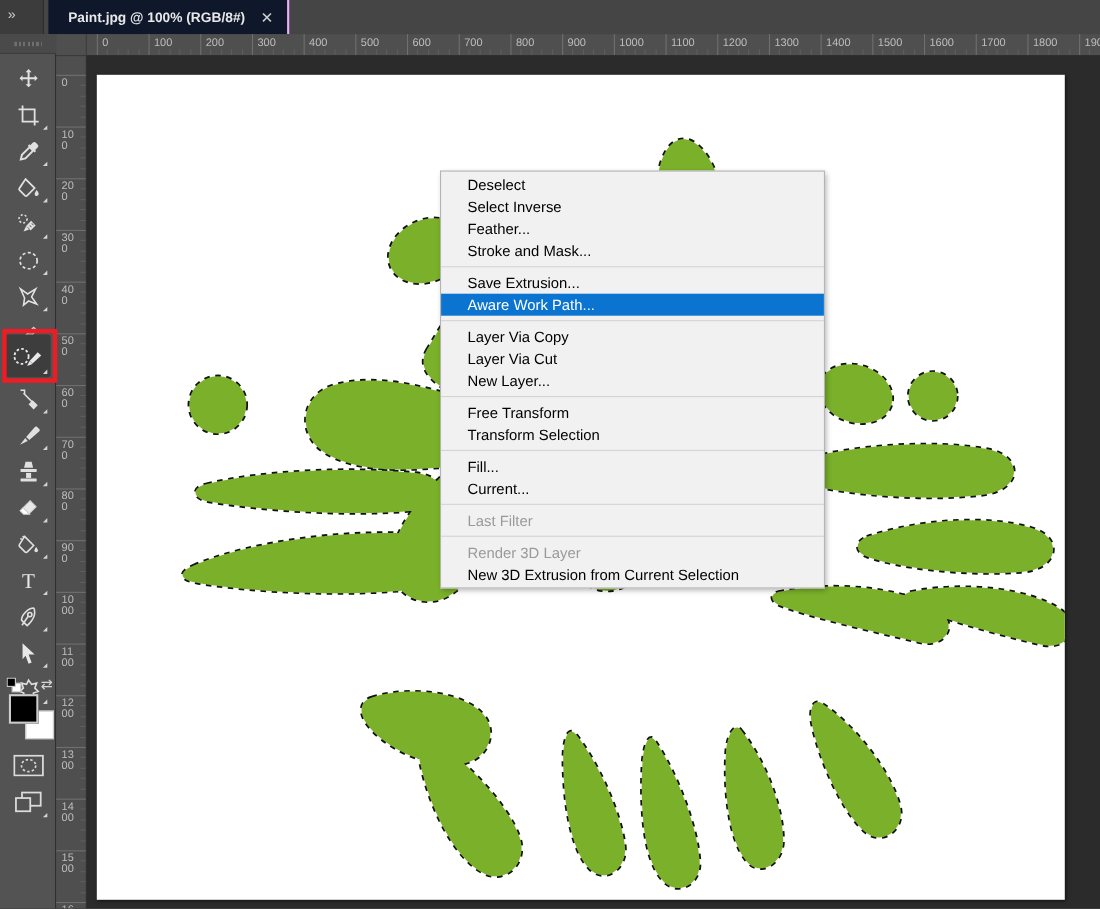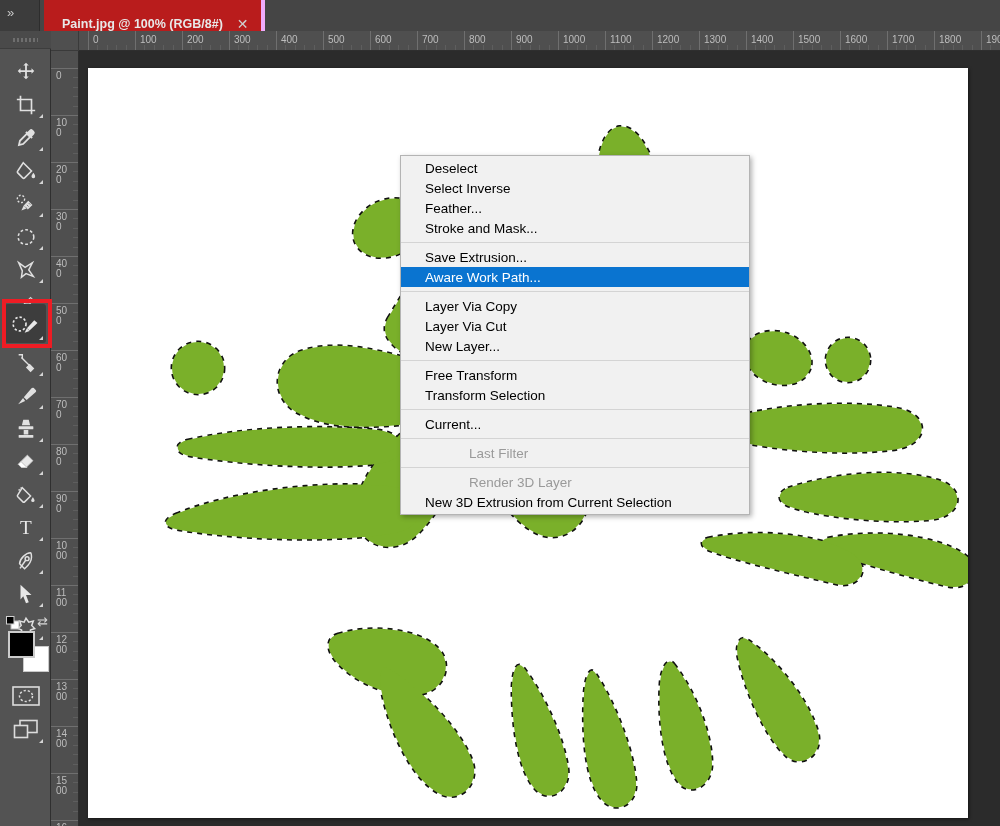--- a/index.html
+++ b/index.html
@@ -31,24 +31,24 @@
   }
   .chevrons {
     position: absolute; left: 7px; top: 6px;
     font-size: 13px; color: #c8c8c8; line-height: 1;
     letter-spacing: -1px;
     font-family: "Liberation Sans", sans-serif;
   }
   .doc-tab {
     position: absolute; left: 44px; top: 0;
     height: 31px;
-    background: #b91c1c;
+    background: #0f172a;
     padding: 0 12px 0 18px;
-    display: flex; align-items: flex-end;
-    border-right: 4px solid #f0abfc;
+    display: flex; align-items: center;
+    border-right: 2px solid #f0abfc;
   }
   .doc-tab-title {
     font-size: 12.5px; color: #e8e8e8;
     font-weight: bold;
     white-space: nowrap;
   }
   .doc-tab-close {
     margin-left: 14px;
     font-size: 14px; color: #cfcfcf;
     line-height: 1;
@@ -203,21 +203,21 @@
   .mi {
     height: 20px;
     display: flex; align-items: center;
     padding-left: 24px;
     font-size: 13.5px;
     color: #000000;
     white-space: nowrap;
     font-family: "Liberation Sans", sans-serif;
   }
   .mi.highlight { background: #0a74d0; color: #ffffff; }
-  .mi.disabled { color: #9a9a9a; margin-left: 44px; }
+  .mi.disabled { color: #9a9a9a; }
   .msep {
     height: 1px;
     background: #d4d4d4;
     margin: 4px 0 4px 0;
   }
 </style>
 </head>
 <body>
 
 <div id="app">
@@ -719,20 +719,21 @@
       <div class="mi">Save Extrusion...</div>
       <div class="mi highlight">Aware Work Path...</div>
       <div class="msep"></div>
       <div class="mi">Layer Via Copy</div>
       <div class="mi">Layer Via Cut</div>
       <div class="mi">New Layer...</div>
       <div class="msep"></div>
       <div class="mi">Free Transform</div>
       <div class="mi">Transform Selection</div>
       <div class="msep"></div>
+      <div class="mi">Fill...</div>
       <div class="mi">Current...</div>
       <div class="msep"></div>
       <div class="mi disabled">Last Filter</div>
       <div class="msep"></div>
       <div class="mi disabled">Render 3D Layer</div>
       <div class="mi">New 3D Extrusion from Current Selection</div>
     </div>
 
 </div>
 

